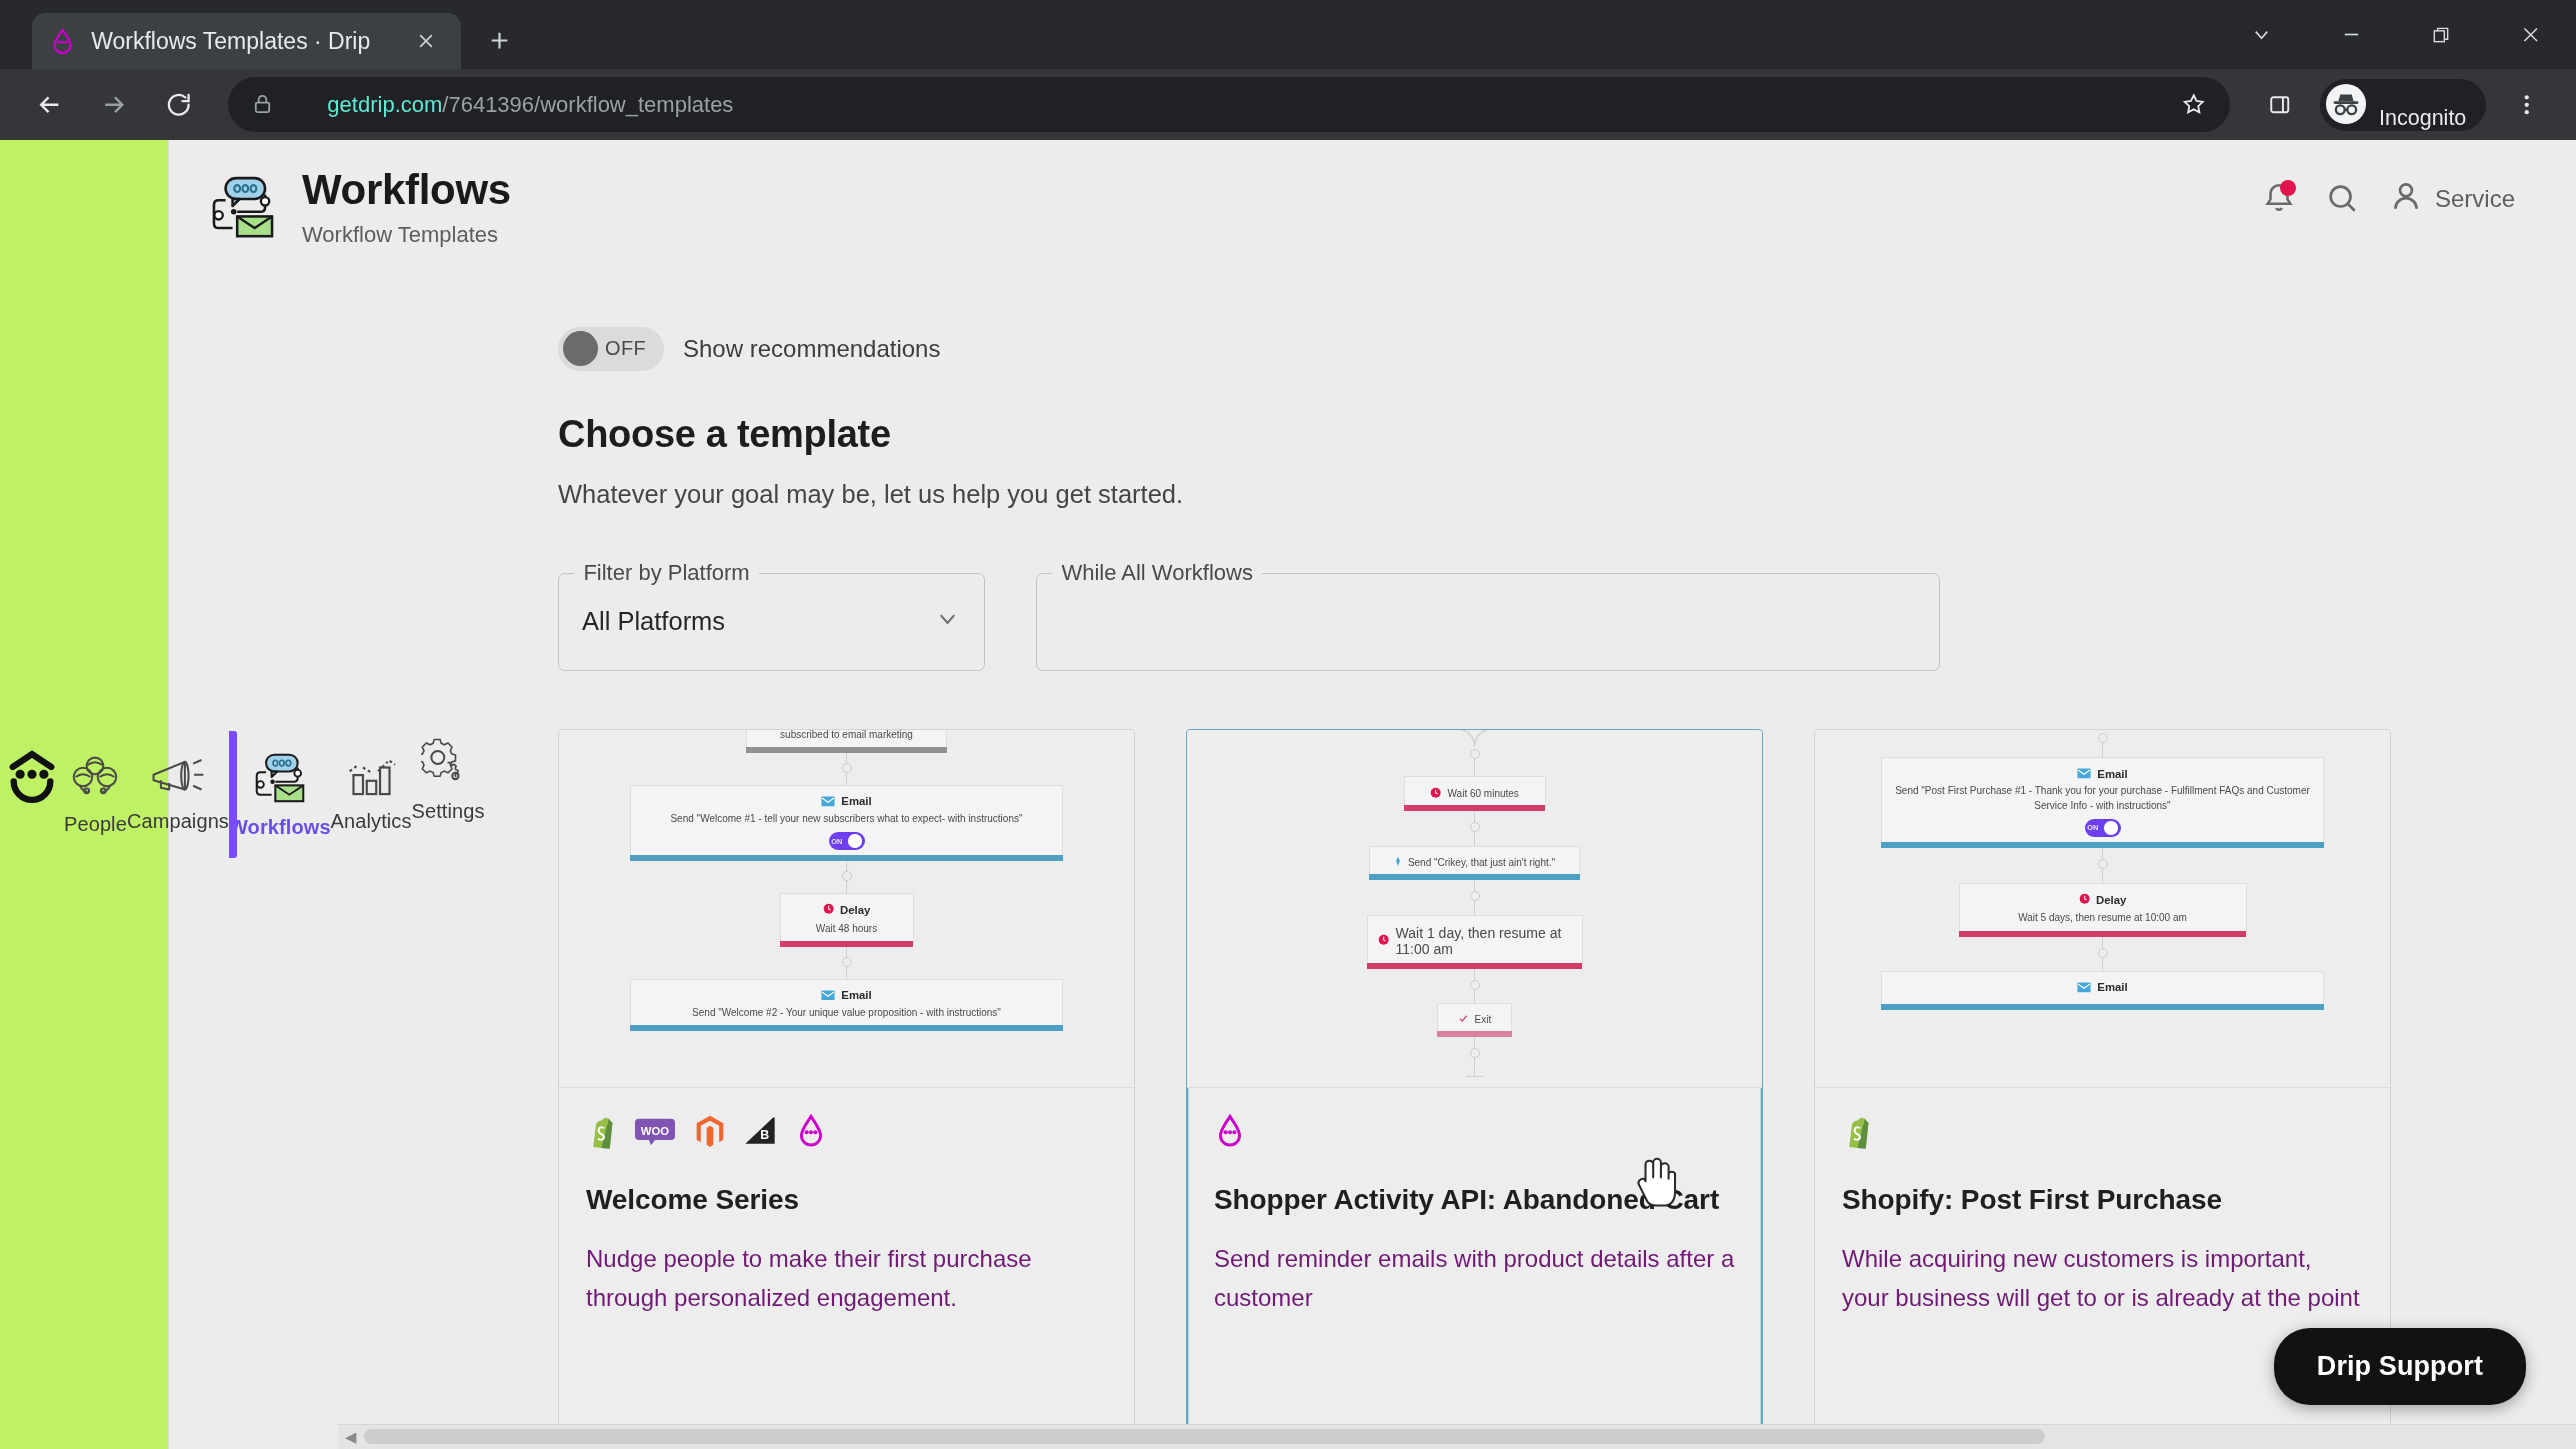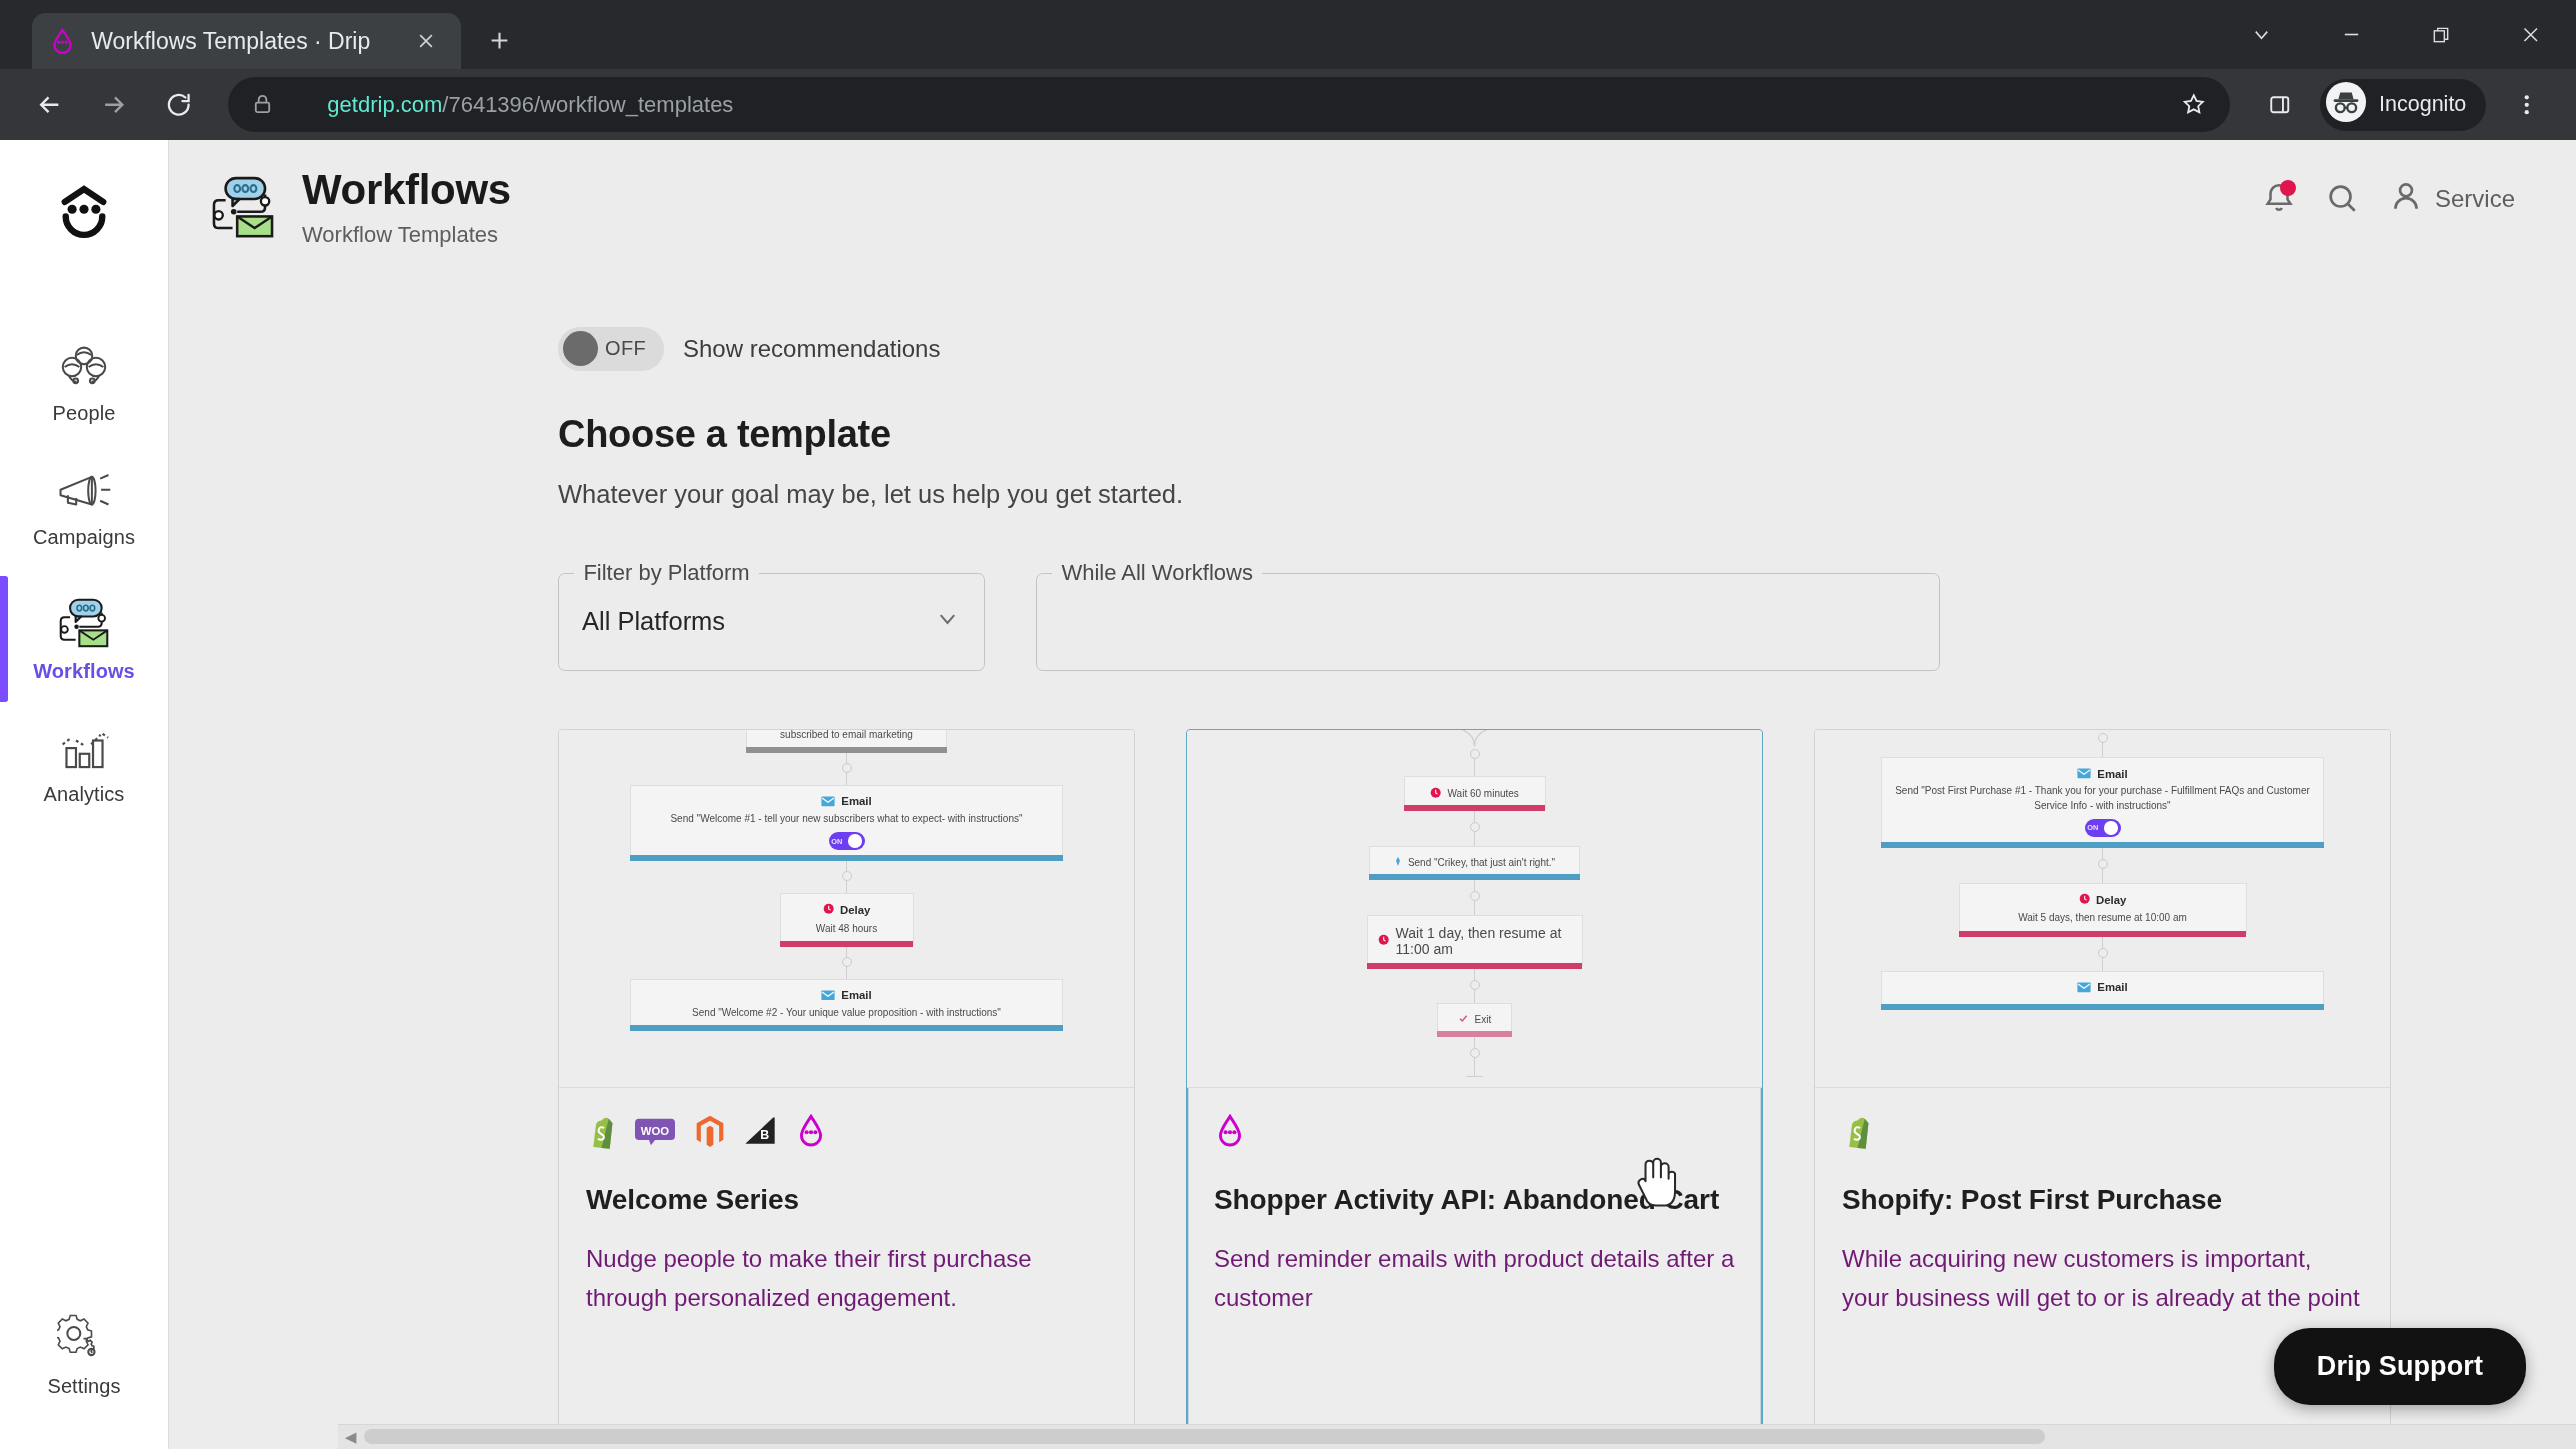--- a/index.html
+++ b/index.html
@@ -62,31 +62,31 @@
     background: #202124; border-radius: 27.5px;
     display: flex; align-items: center; padding: 0 23px; gap: 17.4px;
     min-width: 0;
   }
   .url { font-size: 22px; color: #9aa0a6; white-space: nowrap;
          overflow: hidden; text-overflow: ellipsis; }
   .url b { color: #5eead4; font-weight: 400; margin-left: 36px; }
   .tb-right { display: flex; align-items: center; gap: 4px; flex: 0 0 auto; }
   .incognito-chip {
     height: 52px; background: #202124; border-radius: 26px;
-    display: flex; align-items: center; gap: 12px; padding: 0 20px 0 5.4px;
+    display: flex; align-items: flex-end; gap: 12px; padding: 0 20px 0 5.4px;
     margin: 0 6.7px;
   }
   .incognito-chip span { color: #e8eaed; font-size: 21.5px; white-space: nowrap; }
 
   
   .viewport { flex: 1 1 auto; display: flex; background: #ececec; position: relative;
               overflow: hidden; }
 
-  .railwrap { width: 169px; flex: 0 0 auto; background: #ffffff;
-              border-right: 1.3px solid #dcdcdc; display: flex; flex-direction: column;
+  .railwrap { width: 169px; flex: 0 0 auto; background: #bef264;
+              border-right: 1.3px solid #dcdcdc; display: flex; flex-direction: row;
               align-items: center; position: relative; }
   .brand { margin-top: 40px; margin-bottom: 74px; }
   .railitem {
     width: 169px; padding: 23px 0; display: flex; flex-direction: column;
     align-items: center; gap: 9.4px; position: relative;
   }
   .railitem .lbl { font-size: 20px; color: #3a3a3a; letter-spacing: 0.1px; }
   .railitem.active .lbl { color: #6b4ee6; font-weight: 700; }
   .railitem.active::before {
     content: ""; position: absolute; left: 0; top: 4px; bottom: 4px;

